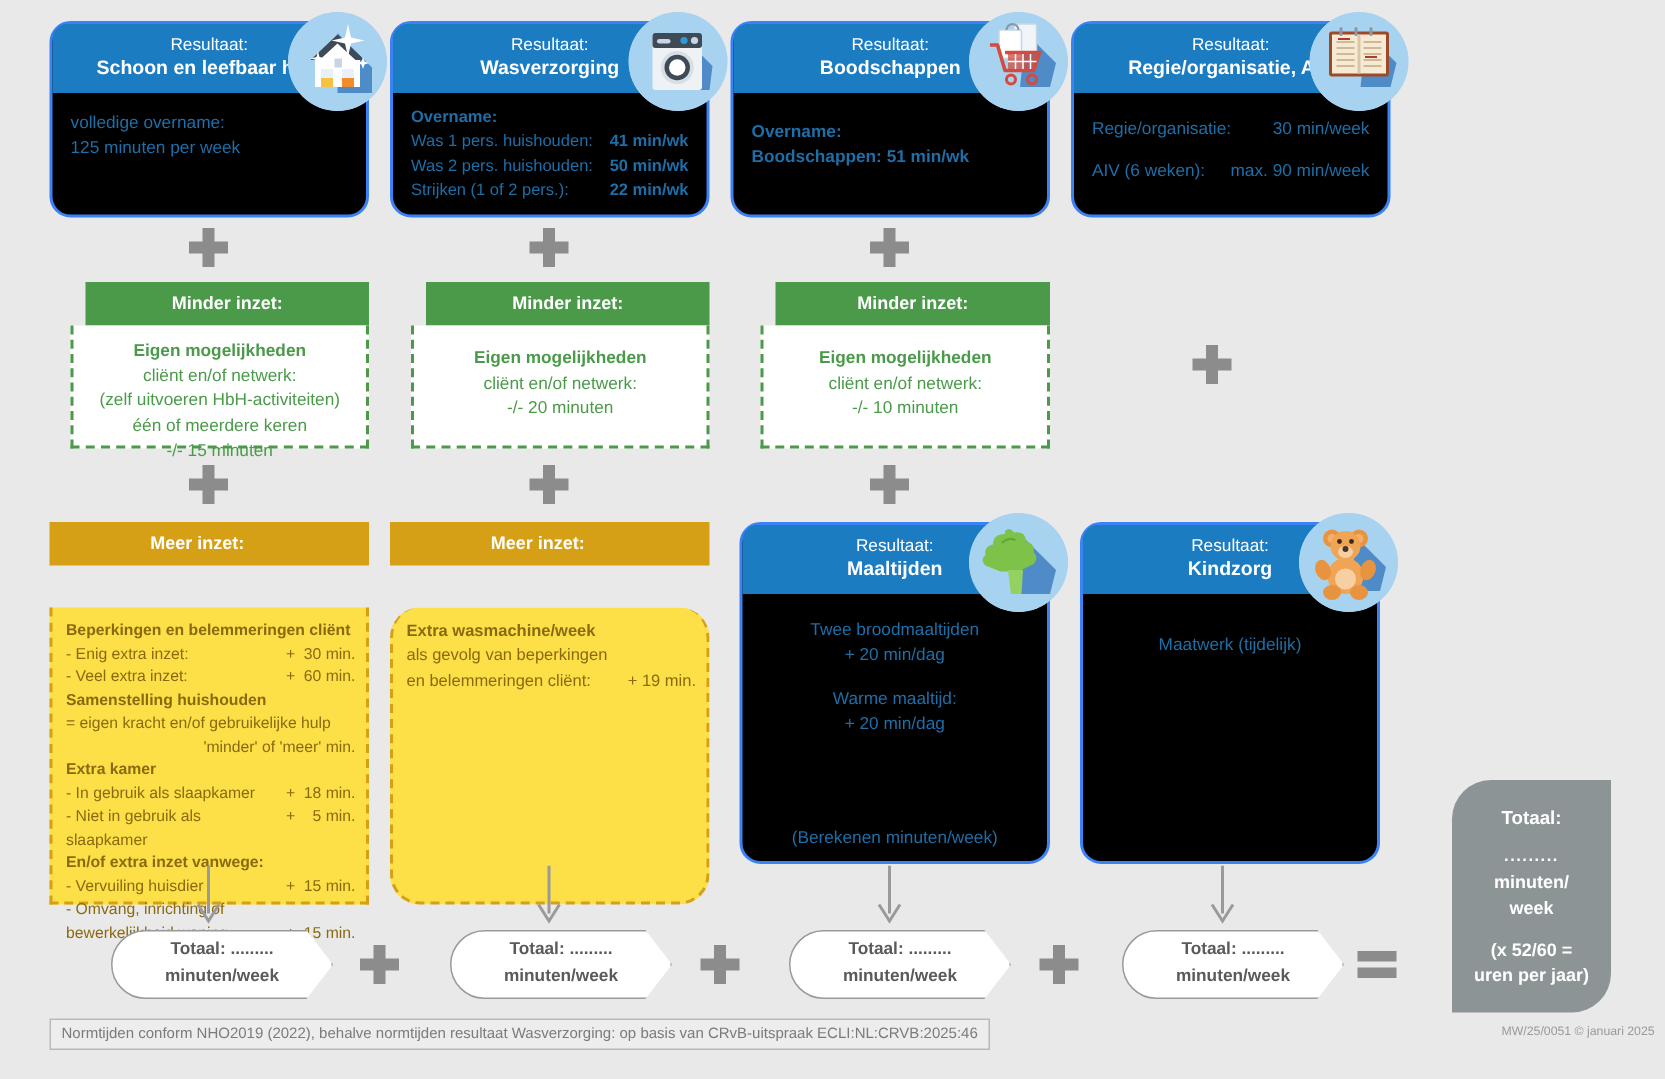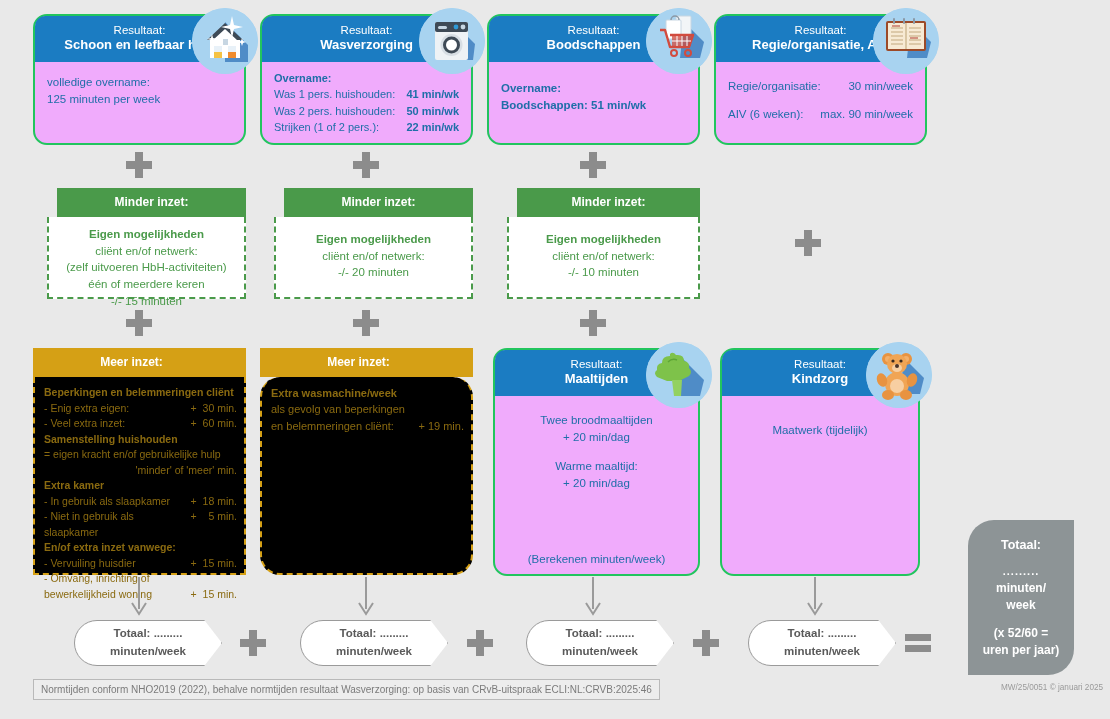--- a/index.html
+++ b/index.html
@@ -9,22 +9,22 @@
     font-family: "Liberation Sans", sans-serif;
     overflow: hidden;
   }
   #stage { position: relative; width: 1110px; height: 719px; }
 
   
   .node { position: absolute; }
 
   
   .card {
-    background: #f0abfc;
-    border: 2px solid #22c55e;
+    background: #000000;
+    border: 2px solid #3b82f6;
     border-radius: 14px;
     overflow: visible;
     box-shadow: 0 0 0 0 rgba(0,0,0,0);
   }
   .card-head {
     background: #1b7cc2;
     border-radius: 10px 10px 0 0;
     color: #ffffff;
     text-align: center;
     padding: 7px 6px 8px 6px;
@@ -84,28 +84,29 @@
   .obox { }
   .obox .ohead {
     background: #d5a015;
     color: #fff;
     font-weight: bold;
     font-size: 12px;
     text-align: center;
     padding: 7px 16px 8px 0;
   }
   .obox .obody {
-    background: #000000;
+    background: #fde047;
     border: 2px dashed #d5a015;
     border-top: none;
     color: #8a6a10;
     font-size: 10.5px;
     line-height: 1.48;
     padding: 8px 7px 21px 9px;
     height: calc(100% - 30px);
+    margin-top: 28px;
   }
   .obody .b { font-weight: bold; }
   .row { display: flex; justify-content: space-between; }
   .row .amt { white-space: pre; }
 
   
   .plus { position: absolute; width: 26px; height: 26px; }
   .plus::before, .plus::after {
     content: ""; position: absolute; background: #8c8c8c;
   }
@@ -357,21 +358,21 @@
 
   <div class="plus" style="left:126px; top:310px;"></div>
   <div class="plus" style="left:353px; top:310px;"></div>
   <div class="plus" style="left:580px; top:310px;"></div>
 
   <div class="node obox" style="left:33px; top:348px; width:213px; height:228px;">
     <div class="ohead">Meer inzet:</div>
     <div class="obody">
       <div class="b">Beperkingen en belemmeringen cliënt</div>
       <div class="row">
-        <span>- Enig extra eigen:</span>
+        <span>- Enig extra inzet:</span>
         <span class="amt">+  30 min.</span>
       </div>
       <div class="row">
         <span>- Veel extra inzet:</span>
         <span class="amt">+  60 min.</span>
       </div>
 
       <div class="b">Samenstelling huishouden</div>
       <div>= eigen kracht en/of gebruikelijke hulp</div>
       <div style="text-align:right;">'minder' of 'meer' min.</div>

